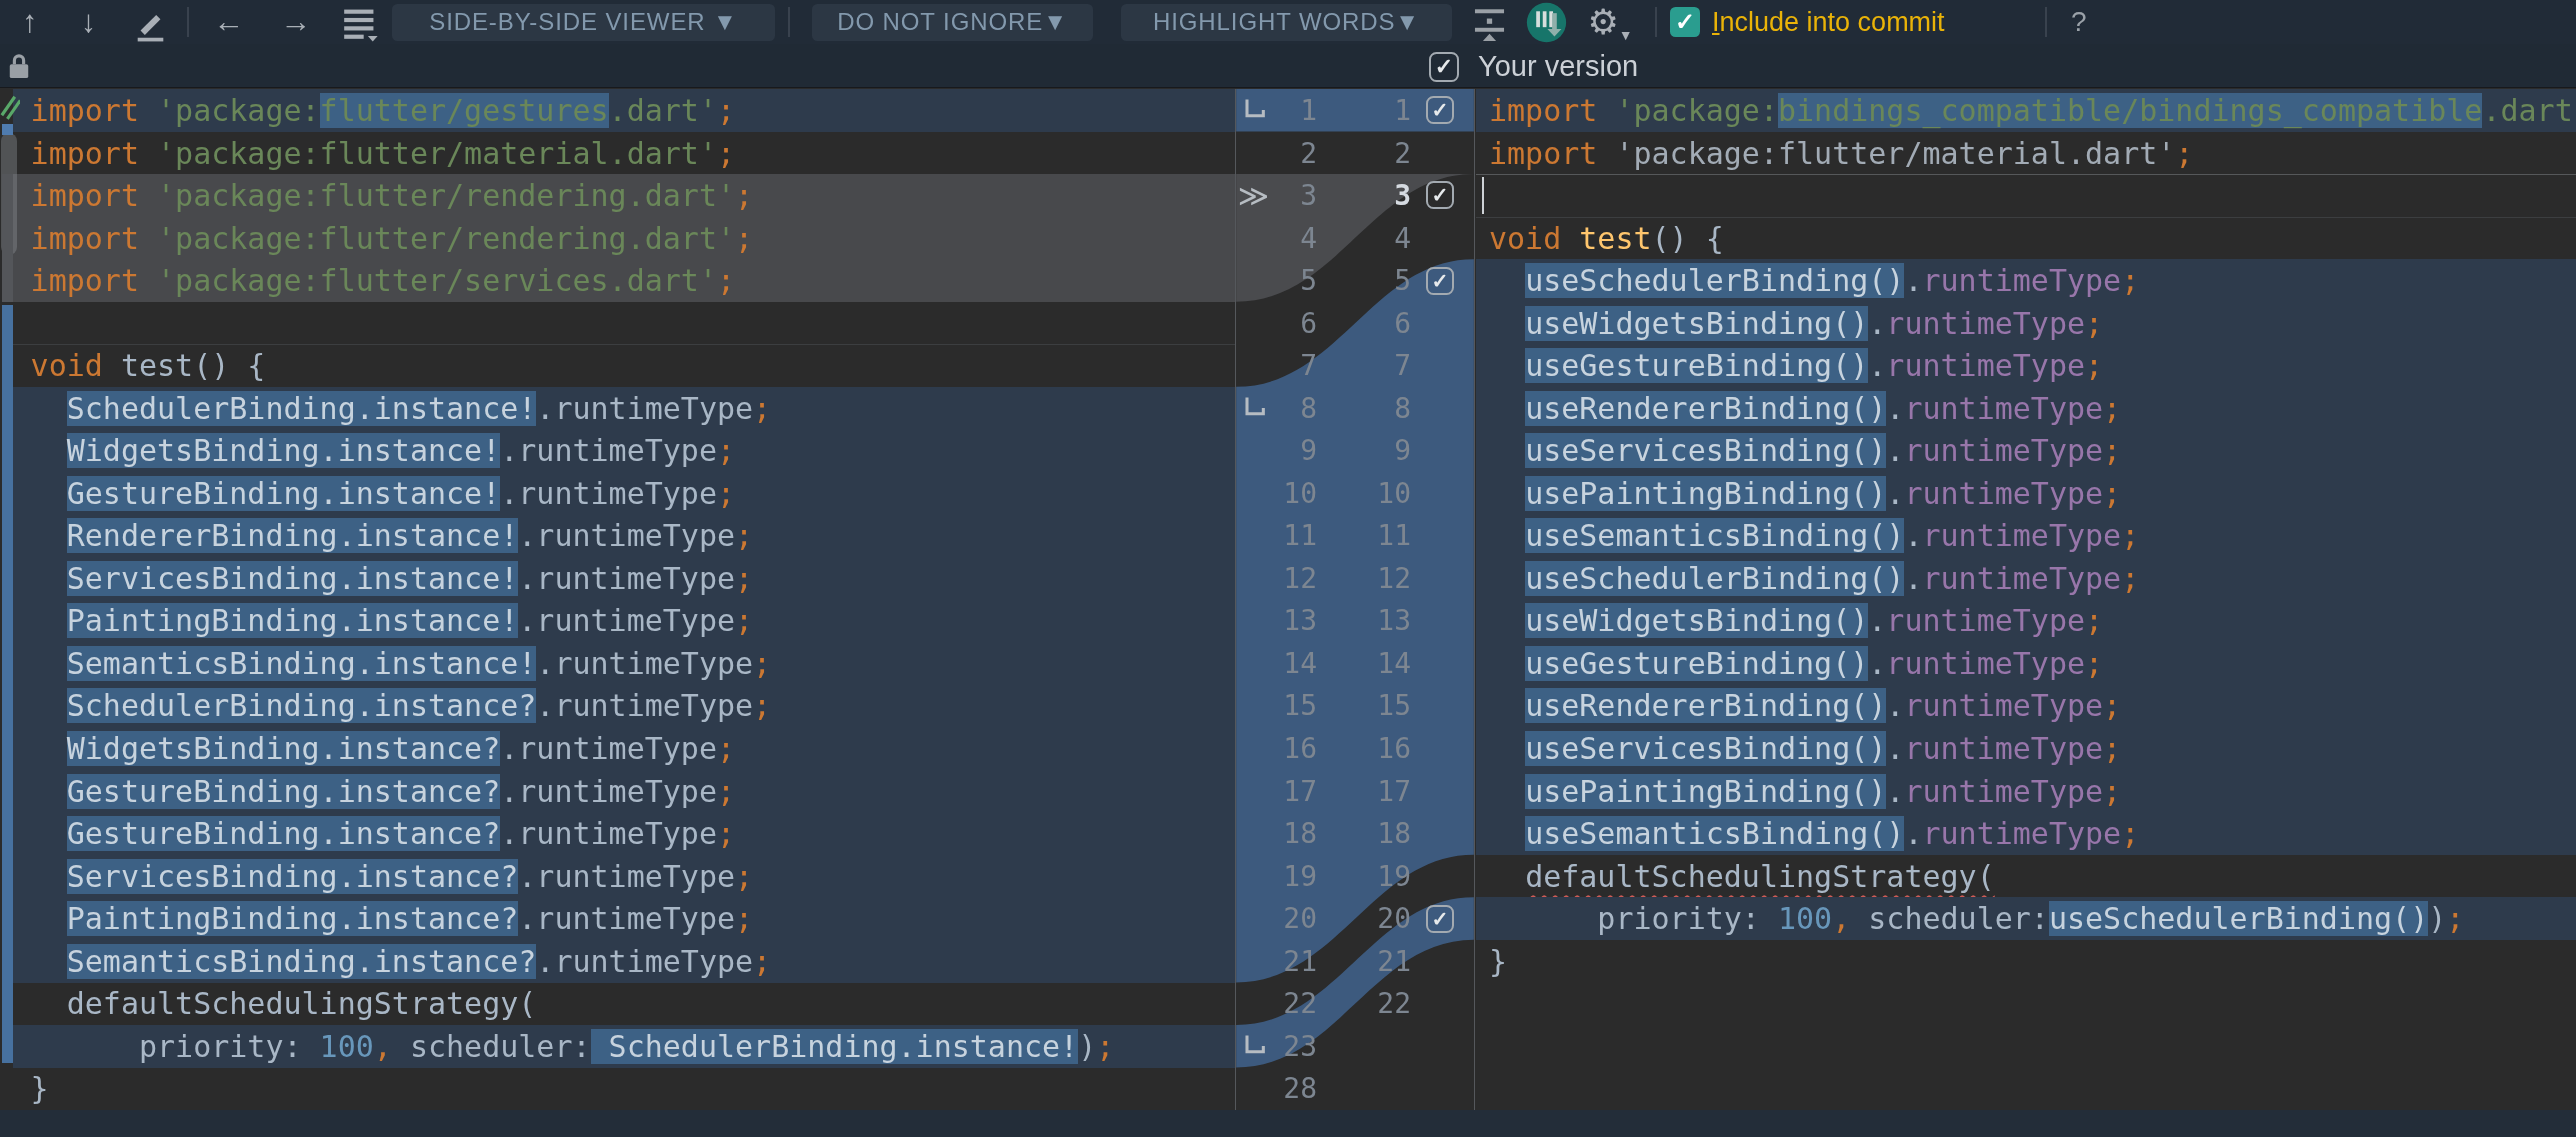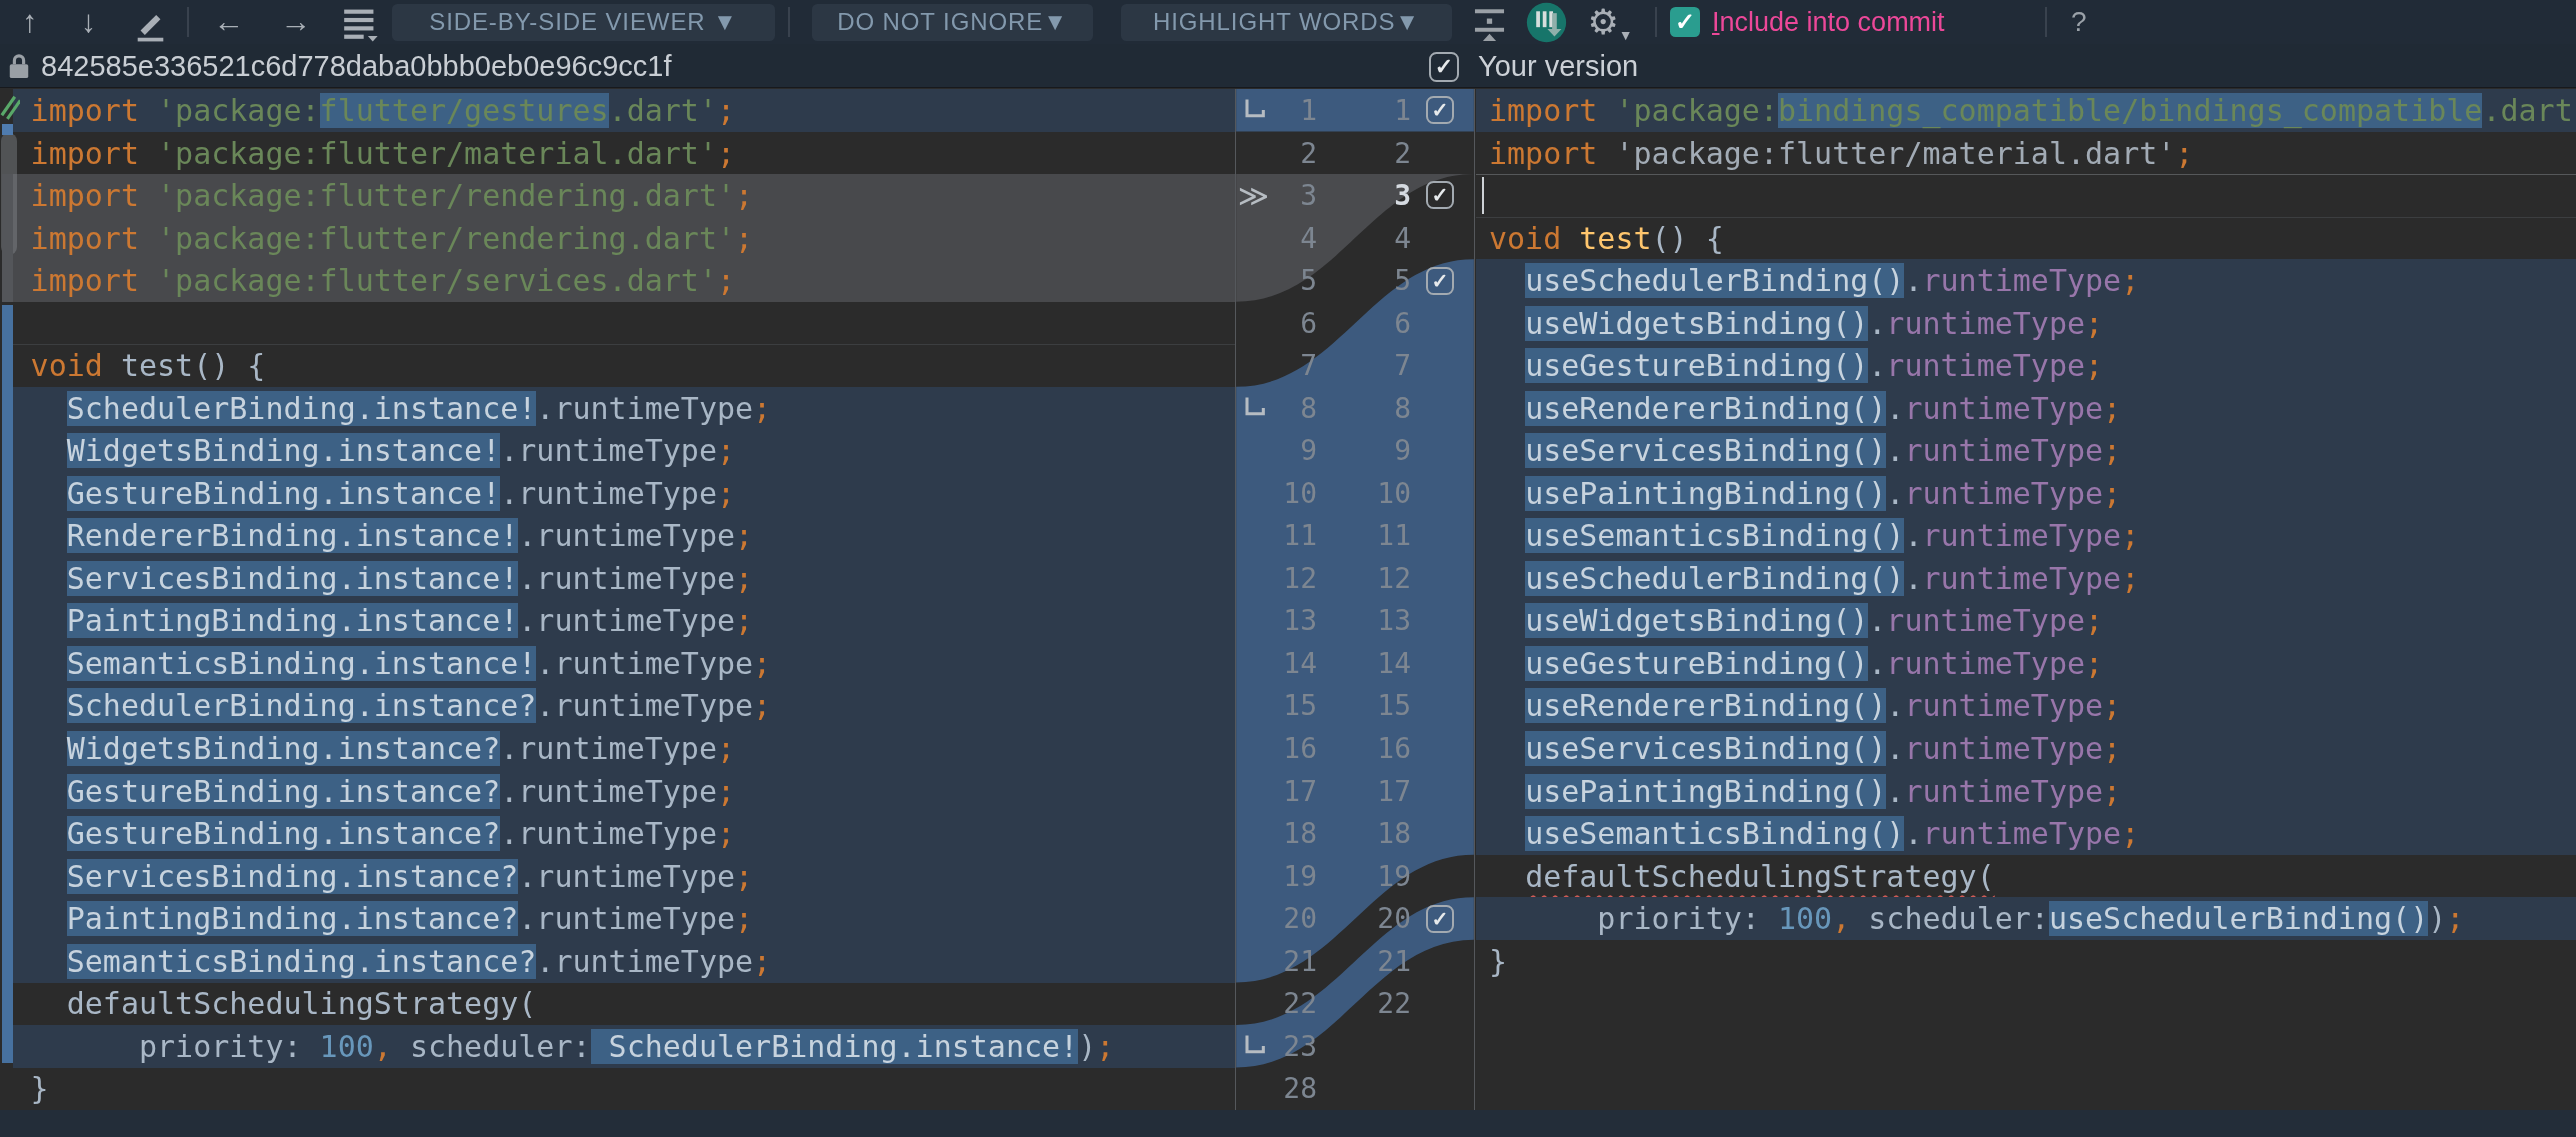--- a/index.html
+++ b/index.html
@@ -8,21 +8,21 @@
   .abs{position:absolute;}
   
   #toolbar{left:0;top:0;width:2576px;height:44px;background:#212b37;}
   .ticon{position:absolute;top:0;height:44px;line-height:44px;color:#a9afb6;font-size:31px;text-align:center;}
   .tdiv{position:absolute;top:7.4px;width:1.8px;height:30px;background:#39424e;}
   .tbtn{position:absolute;top:3.7px;height:37px;background:#2c3744;border-radius:5.5px;
         color:#8399ad;font-size:24px;letter-spacing:0.9px;display:flex;align-items:center;
         justify-content:center;white-space:nowrap;}
   .teal-cb{position:absolute;width:30px;height:30px;background:#2a9d8f;border-radius:5.5px;
            color:#fff;font-size:24px;font-weight:bold;text-align:center;line-height:30px;}
-  #include-label{position:absolute;top:0;height:44px;line-height:44px;font-size:27px;color:#ec4899;display:block;}
+  #include-label{position:absolute;top:0;height:44px;line-height:44px;font-size:27px;color:#eab308;display:block;}
   #include-label::first-letter{text-decoration:underline;}
   #help-q{position:absolute;top:0;height:44px;line-height:44px;font-size:28px;color:#9aa1a8;}
   #diff-count{position:absolute;top:0;height:44px;line-height:44px;font-size:28px;color:#c3c8cd;white-space:nowrap;}
   
   #file-header{left:0;top:44px;width:2576px;height:44px;background:#202a35;border-bottom:0.9px solid #17191d;box-sizing:border-box;}
   #commit-hash{position:absolute;left:41px;top:0;height:44px;line-height:44px;font-size:29px;color:#c9ced4;}
   .hdr-cb{position:absolute;width:26px;height:26px;border:2.8px solid #a3aab1;border-radius:7.4px;
           color:#e6e9eb;font-size:22px;font-weight:bold;text-align:center;line-height:26px;background:transparent;}
   #your-version{position:absolute;left:1478px;top:0;height:44px;line-height:44px;font-size:29px;color:#ccd1d7;}
   
@@ -121,21 +121,20 @@
   <div class="tdiv" style="left:2045px;"></div>
   <div id="help-q" style="left:2071px;">?</div>
   <div id="diff-count" style="left:2489px;margin-top:40px;">4 diffe</div>
 </div>
 
 <div id="file-header" class="abs">
   <svg class="abs" style="left:7.4px;top:8.3px;" width="24" height="28" viewBox="0 0 26 30">
     <rect x="3" y="13" width="20" height="15" rx="2" fill="#9aa0a6"></rect>
     <path d="M8 13 v-4 a5 5 0 0 1 10 0 v4" fill="none" stroke="#9aa0a6" stroke-width="3.4"></path>
   </svg>
-  <div id="commit-hash">842585e336521c6d778daba0bbb0eb0e96c9cc1f</div>
   <div class="hdr-cb" style="left:1429px;top:8.3px;">✓</div>
   <div id="your-version">Your version</div>
 </div>
 
 <div id="code" class="abs">
 
   <div id="left-pane" class="abs">
     <div id="left-lines">
         <div class="cline bg-c" style="top: 0px;"><span class="tk tk-k">import</span><span class="tk tk-t"> </span><span class="tk tk-s">'package:</span><span class="tk tk-sh">flutter/gestures</span><span class="tk tk-s">.dart'</span><span class="tk tk-p">;</span></div>
         <div class="cline" style="top: 43px;"><span class="tk tk-k">import</span><span class="tk tk-t"> </span><span class="tk tk-s">'package:flutter/material.dart'</span><span class="tk tk-p">;</span></div>

